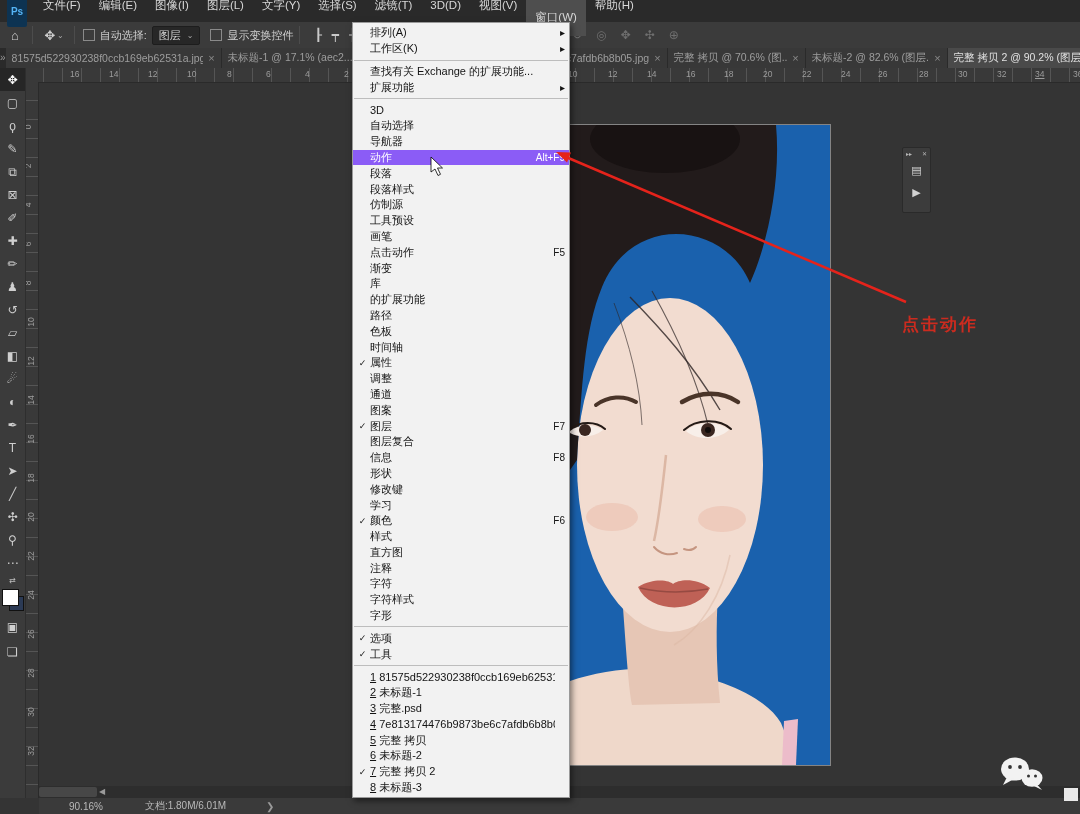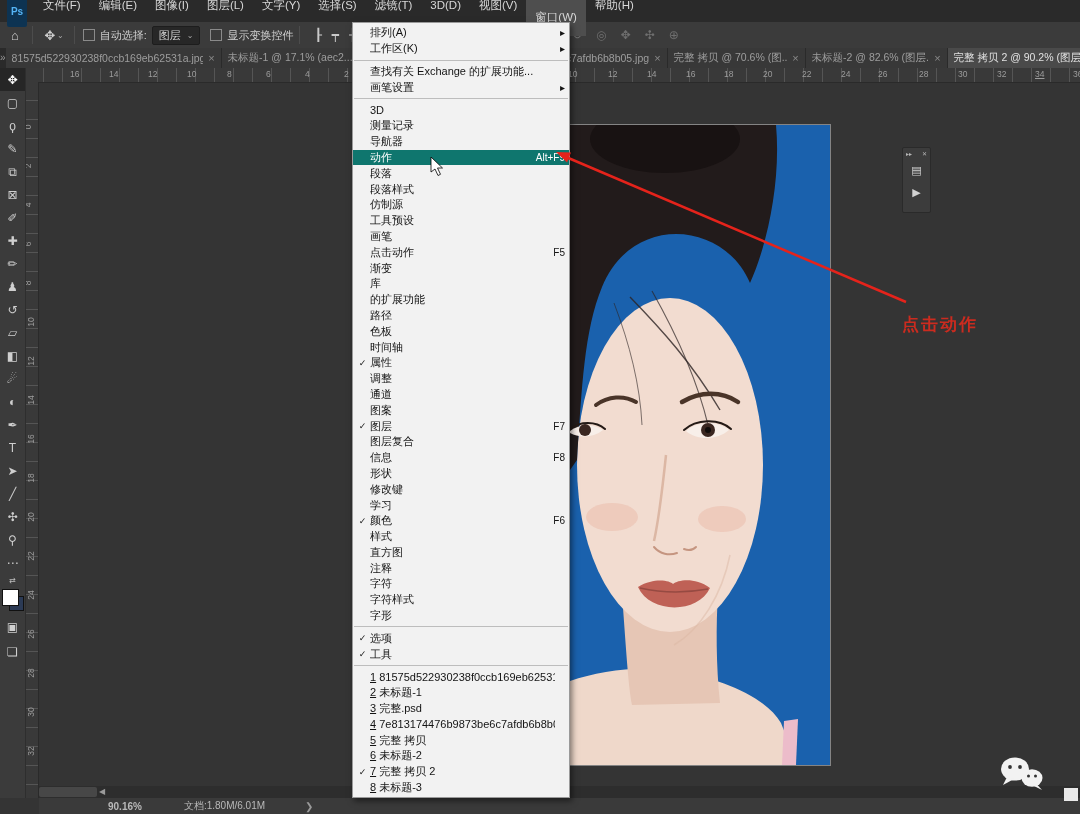--- a/index.html
+++ b/index.html
@@ -51,21 +51,21 @@
   .vnum{position:absolute;left:1px;font-size:8.5px;color:#9c9c9c;transform:rotate(-90deg);transform-origin:center;}
   .ruler-corner{position:absolute;left:25px;top:68px;width:13px;height:14px;background:#393939;border-right:1px solid #2a2a2a;border-bottom:1px solid #2a2a2a;z-index:4;}
   
   .canvas-area{position:absolute;left:39px;top:82px;right:0;bottom:16px;background:#343434;}
   .document{position:absolute;left:570px;top:125px;width:260px;height:640px;box-shadow:0 0 0 1px rgba(230,230,230,.45);z-index:6;}
   .document svg{display:block;}
   
   .wmenu{position:absolute;left:352px;top:22px;width:216px;background:#f2f2f2;border:1px solid #9a9a9a;
          box-shadow:2px 3px 6px rgba(0,0,0,.5);padding:2px 0;z-index:50;}
   .wm-row{display:flex;align-items:center;height:15.8px;font-size:11px;color:#141414;padding:0 4px 0 2px;}
-  .wm-row.sel{background:#0f766e;color:#ffffff;}
+  .wm-row.sel{background:#8b5cf6;color:#ffffff;}
   .wm-check{width:15px;text-align:center;font-size:9px;flex:none;}
   .wm-label{flex:1;white-space:nowrap;overflow:hidden;}
   .wm-num{text-decoration:underline;}
   .wm-right{margin-left:10px;font-size:10px;flex:none;}
   .menu-sep{height:1px;background:#bdbdbd;margin:3px 1px;}
   
   .dock{position:absolute;left:902px;top:147px;width:27px;height:64px;background:#3c3c3c;border:1px solid #2a2a2a;
         border-radius:2px;z-index:7;display:flex;flex-direction:column;align-items:center;}
   .dock-head{width:100%;height:11px;display:flex;justify-content:space-between;padding:0 3px;box-sizing:border-box;
              font-size:6px;color:#b5b5b5;align-items:center;}
@@ -73,21 +73,21 @@
   
   .annotation-text{position:absolute;left:902px;top:313px;font-size:17px;font-weight:bold;letter-spacing:2px;z-index:30;}
   .overlay{position:absolute;left:0;top:0;z-index:60;pointer-events:none;}
   
   .hscroll{position:absolute;left:39px;right:0;bottom:16px;height:12px;background:#2d2d2d;z-index:8;}
   .hs-thumb{position:absolute;left:0;top:1px;width:58px;height:10px;background:#474747;border-radius:2px;}
   .hs-arrow{position:absolute;left:60px;top:0;font-size:8px;color:#9a9a9a;line-height:12px;}
   .sb-corner{position:absolute;right:2px;bottom:13px;width:14px;height:13px;background:#e9e9e9;z-index:9;}
   .statusbar{position:absolute;left:39px;right:0;bottom:0;height:16px;background:#3a3a3a;color:#b9b9b9;font-size:10px;
              display:flex;align-items:center;z-index:8;}
-  .sb-zoom{margin-left:69px;font-weight:bold;}
+  .sb-zoom{margin-left:30px;}
   .sb-doc{margin-left:42px;}
   .sb-chev{margin-left:40px;color:#9a9a9a;}
   
   .watermark{position:absolute;right:34px;bottom:22px;display:flex;align-items:center;gap:10px;z-index:25;}
   .wm-text{font-size:27px;font-weight:bold;color:#f2f2f2;letter-spacing:2px;}
 </style>
 </head>
 <body>
 
 <div id="app">
@@ -316,32 +316,32 @@
         <span class="wm-right">▸</span>
       </div>
       <div class="menu-sep"></div>
       <div class="wm-row">
         <span class="wm-check"></span>
         <span class="wm-label">查找有关 Exchange 的扩展功能...</span>
         <span class="wm-right"></span>
       </div>
       <div class="wm-row">
         <span class="wm-check"></span>
-        <span class="wm-label">画笔设置</span>
+        <span class="wm-label">扩展功能</span>
         <span class="wm-right">▸</span>
       </div>
       <div class="menu-sep"></div>
       <div class="wm-row">
         <span class="wm-check"></span>
         <span class="wm-label">3D</span>
         <span class="wm-right"></span>
       </div>
       <div class="wm-row">
         <span class="wm-check"></span>
-        <span class="wm-label">测量记录</span>
+        <span class="wm-label">自动选择</span>
         <span class="wm-right"></span>
       </div>
       <div class="wm-row">
         <span class="wm-check"></span>
         <span class="wm-label">导航器</span>
         <span class="wm-right"></span>
       </div>
       <div class="wm-row sel">
         <span class="wm-check"></span>
         <span class="wm-label">动作</span>

